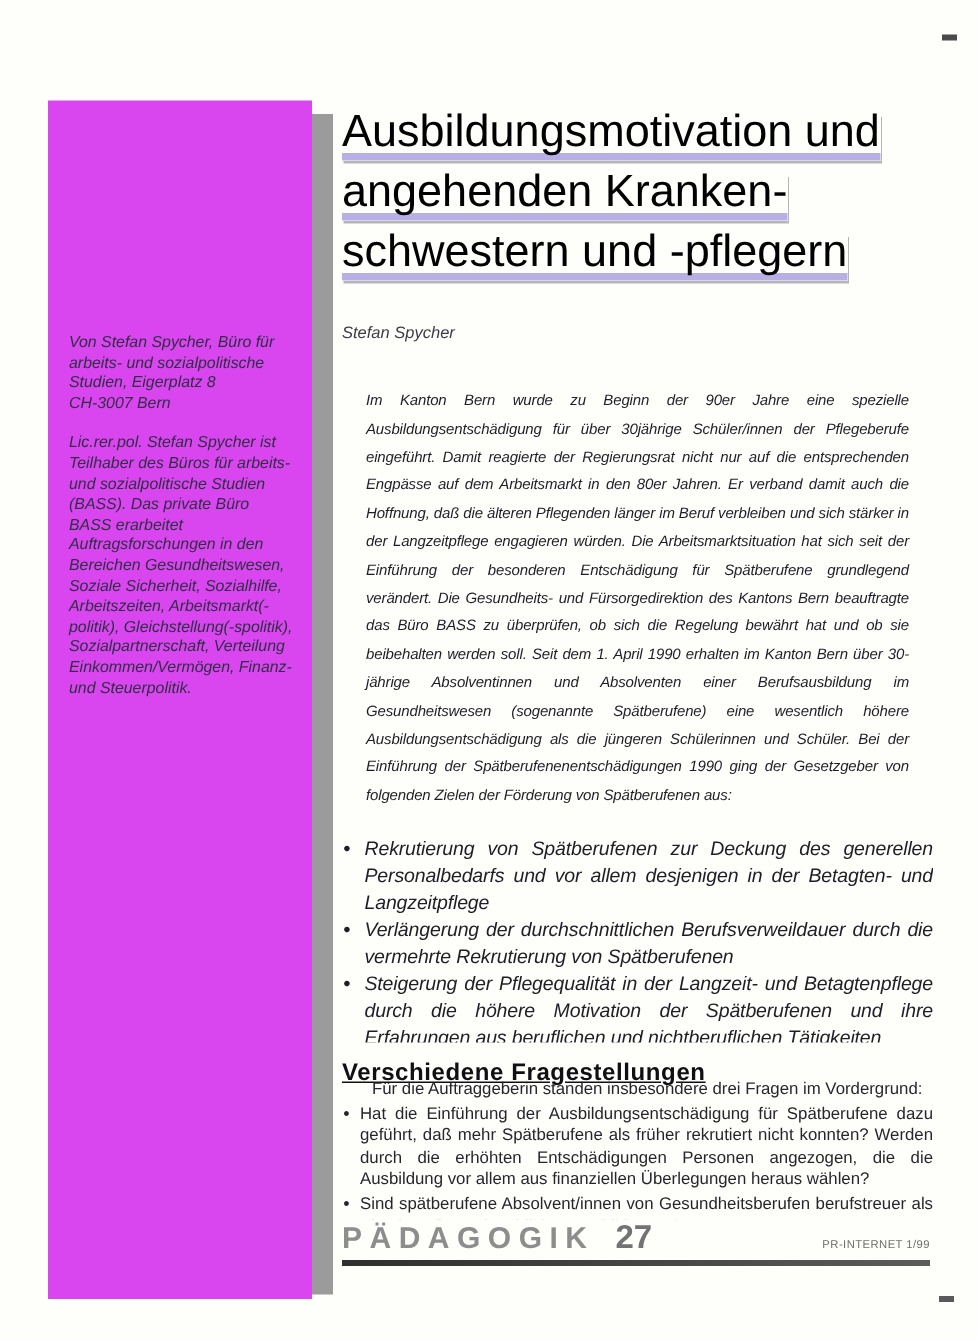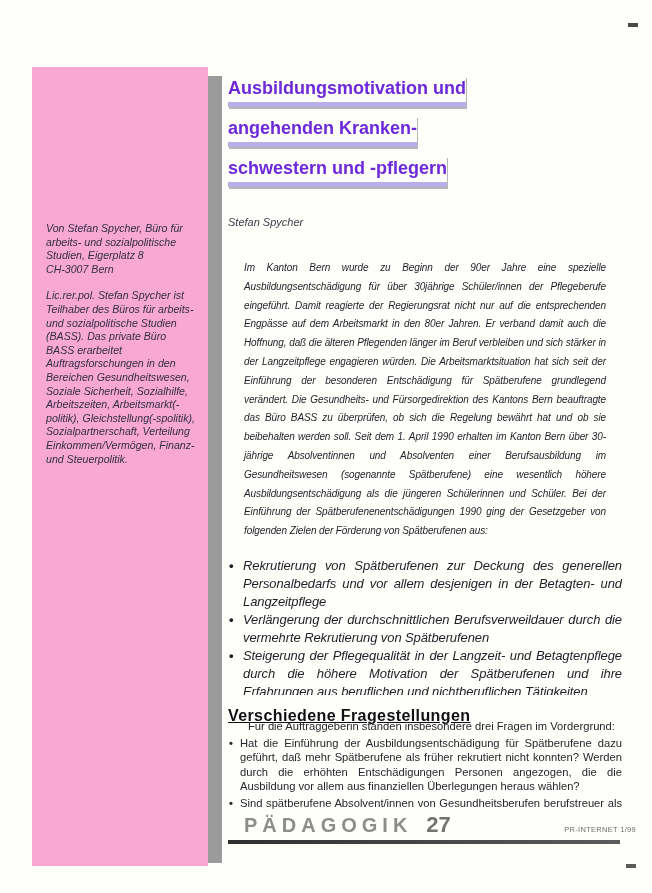--- a/index.html
+++ b/index.html
@@ -13,43 +13,43 @@
   .page{position:absolute;inset:0;}
 
   
   .regmark{position:absolute;background:#4a4a4a;width:10px;height:4px;}
   .regmark.top{left:628px;top:23px;}
   .regmark.bottom{left:626px;top:864px;background:#5a5a5a;}
 
   
   .sidebar{
     position:absolute;left:32px;top:67px;width:176px;height:799px;
-    background:#f9a8d4;
+    background:#d946ef;
     box-sizing:border-box;
     padding:155px 13px 0 14px;
   }
   .sidebar-shadow{
     position:absolute;left:208px;top:76px;width:14px;height:787px;
     background:#9b9b9b;
   }
   .sidebar p{
     margin:0 0 13px 0;
     font-style:italic;
     font-size:10.6px;line-height:13.6px;
     color:#2f2f44;
     white-space:pre-line;
   }
 
   
   .title-block{position:absolute;left:228px;top:76px;width:400px;}
   .title-line{margin-bottom:9px;}
   .title-text{
     display:inline-block;
-    font-weight:bold;font-size:18px;line-height:24px;
-    color:#6d28d9;
+    font-weight:normal;font-size:30px;line-height:24px;
+    color:#000000;
     padding-bottom:2px;
     border-bottom:5px solid #b7afe6;
     box-shadow:1px 2px 0 #b6b6b6;
   }
 
   
   .author{
     position:absolute;left:228px;top:216px;
     font-style:italic;font-size:11px;color:#3c3c46;
   }
@@ -97,21 +97,21 @@
   .section-bullet{
     position:relative;padding-left:12px;margin-top:2px;
   }
   .section-bullet::before{
     content:"\2022";
     position:absolute;left:1px;top:0;font-weight:bold;
   }
 
   
   .footer{
-    position:absolute;left:244px;top:812px;width:392px;height:28px;
+    position:absolute;left:228px;top:812px;width:392px;height:28px;
     display:flex;align-items:baseline;
   }
   .footer-mag{
     font-weight:bold;font-size:20px;letter-spacing:5px;
     color:#8d8d8d;
   }
   .footer-page{
     font-weight:bold;font-size:22px;color:#737373;
     margin-left:14px;
   }

